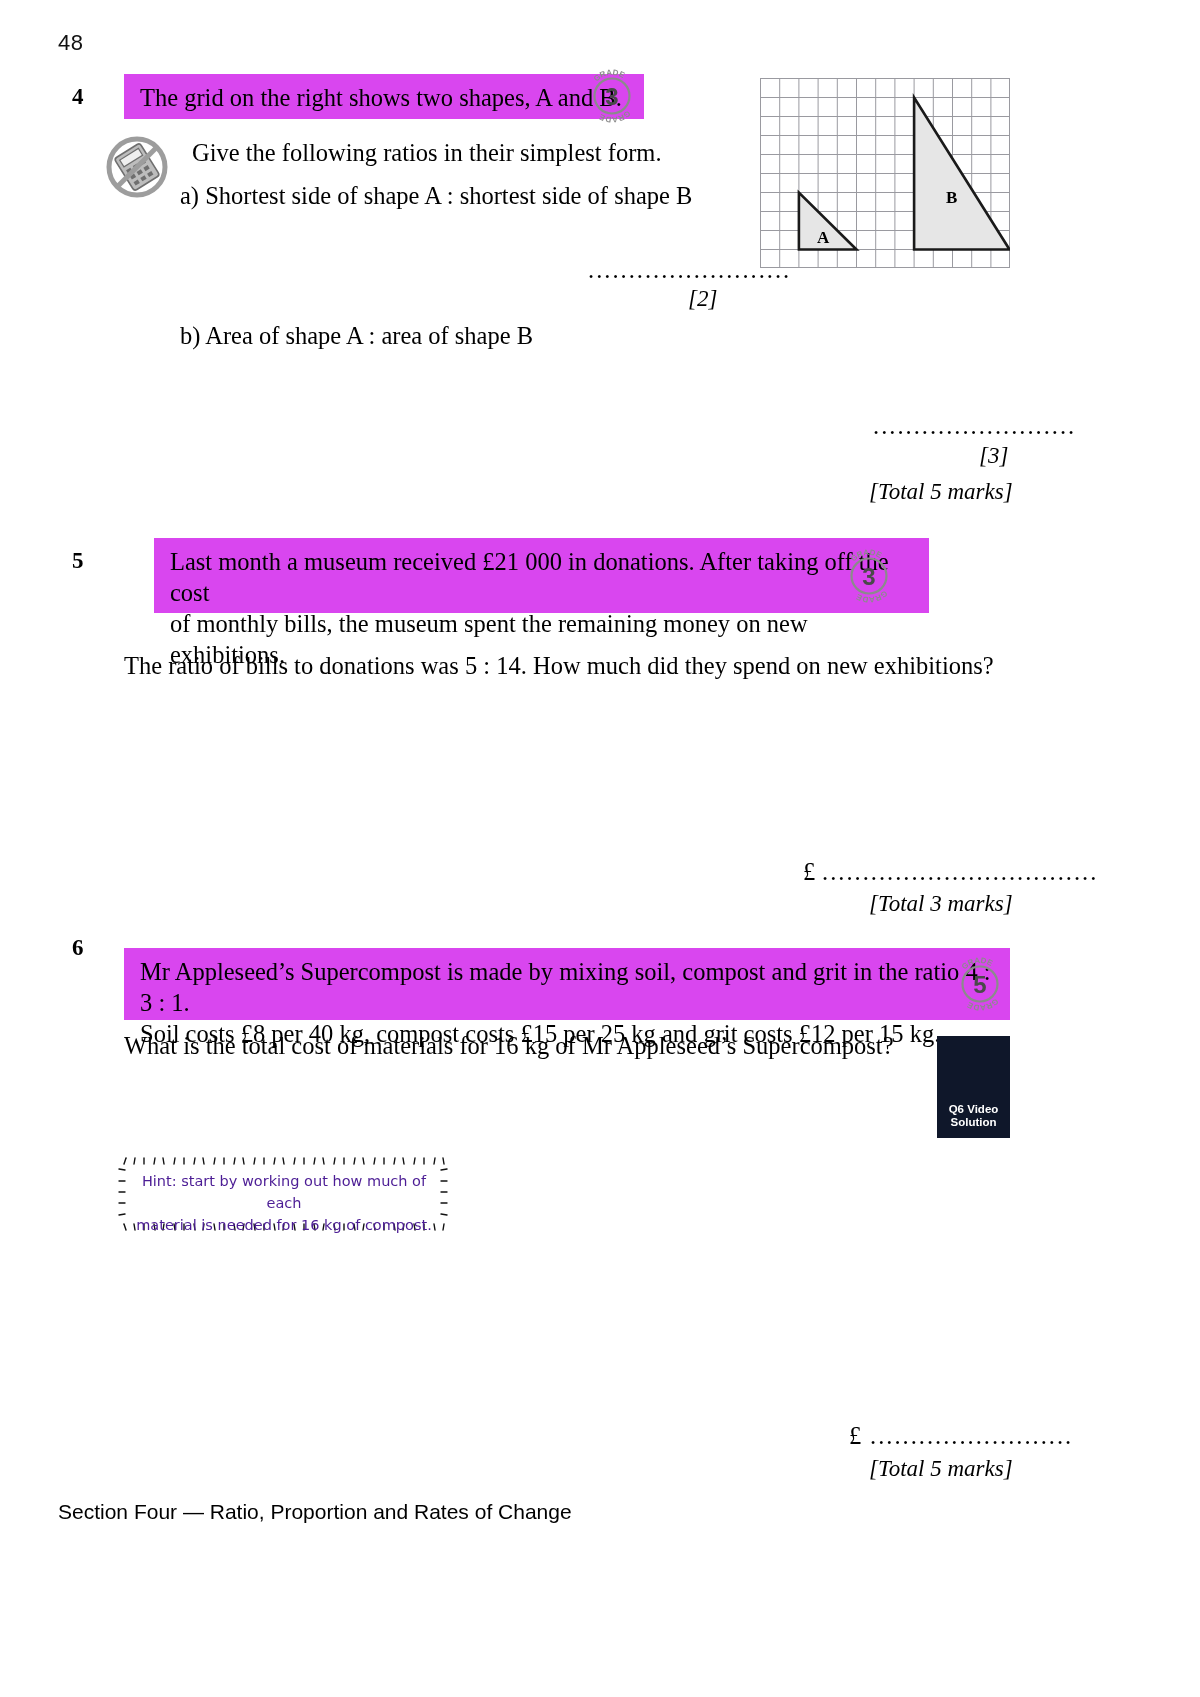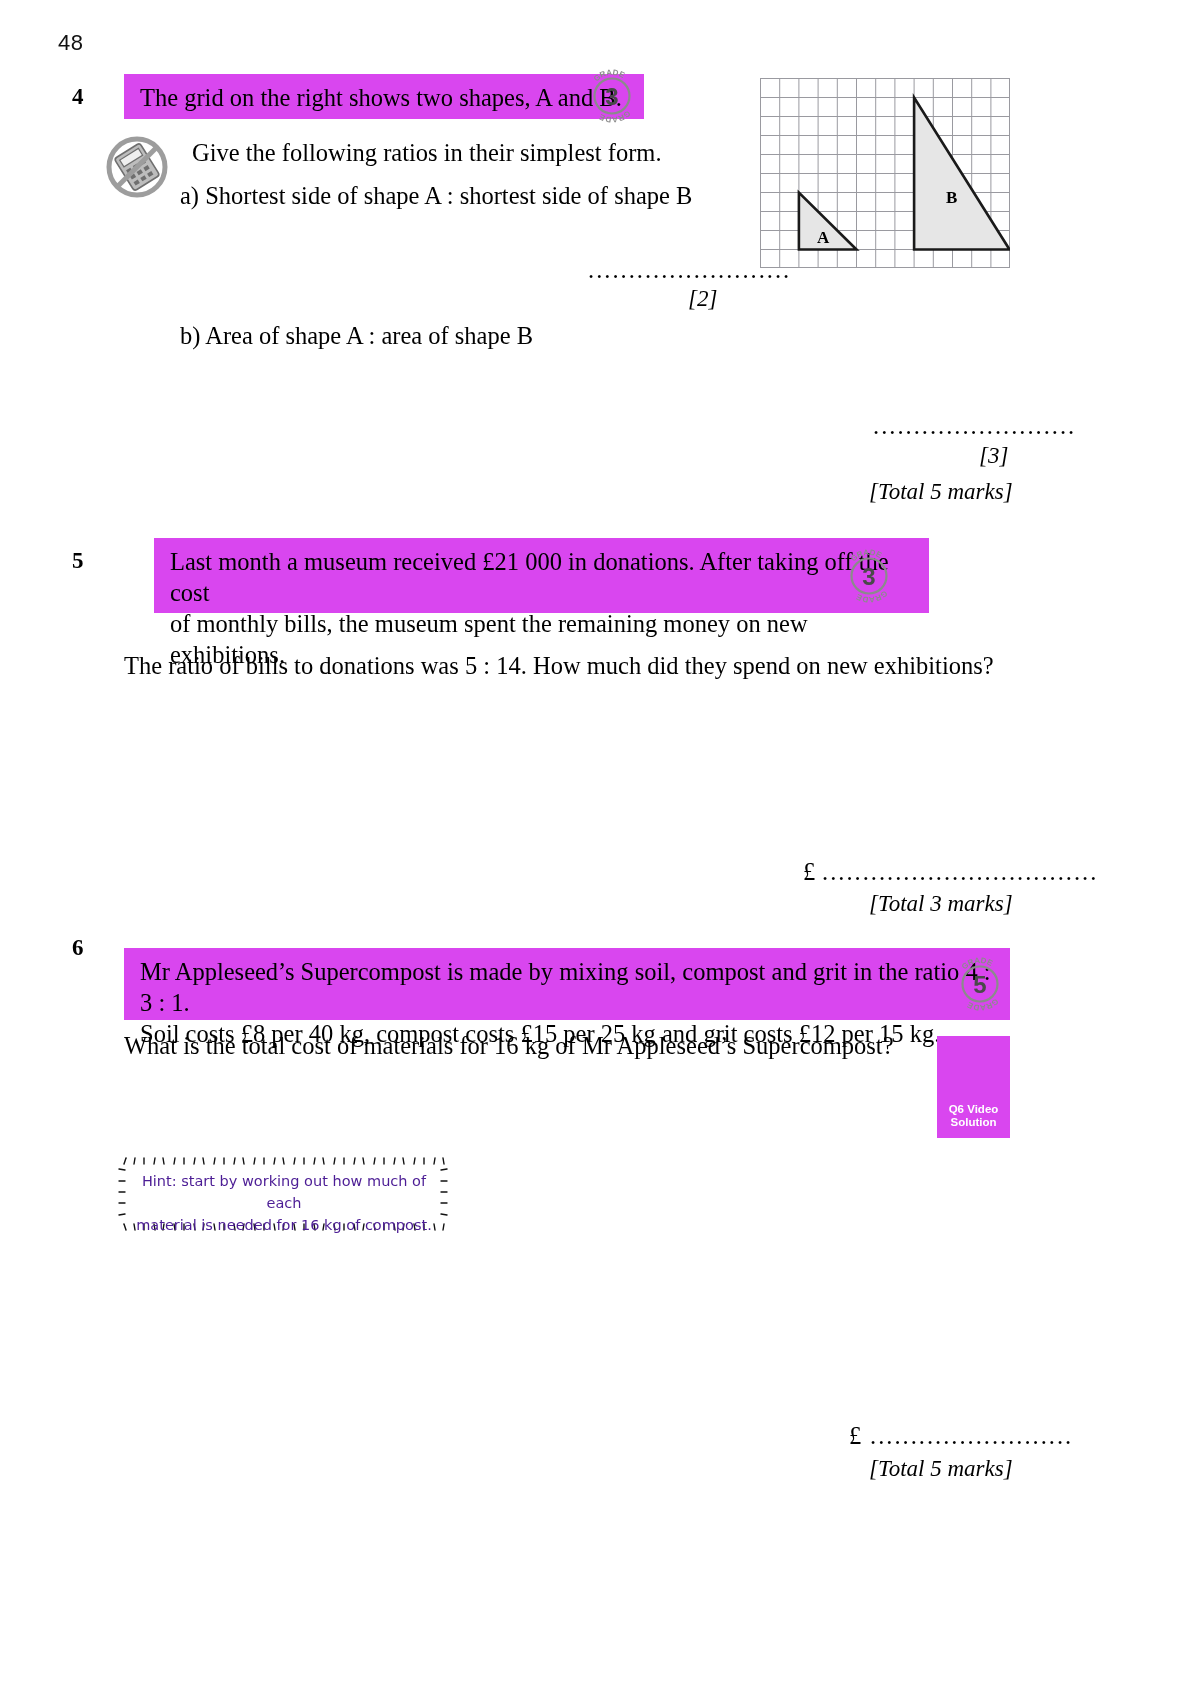--- a/index.html
+++ b/index.html
@@ -130,21 +130,21 @@
   }
   .hint svg { position: absolute; left: 0; top: 0; }
 
   
   .video-box {
     position: absolute;
     left: 937px;
     top: 1036px;
     width: 73px;
     height: 102px;
-    background: #d946ef;
+    background: #0f172a;
   }
   .video-box .vlabel {
     position: absolute;
     left: 0;
     right: 0;
     bottom: 9px;
     text-align: center;
     color: #ffffff;
     font-family: "Liberation Sans", sans-serif;
     font-weight: bold;
@@ -426,14 +426,15 @@
 
   <div class="video-box">
     <div class="vlabel">Q6 Video
 Solution</div>
   </div>
 
   <div class="pound" style="left:849px; top:1422px;">£</div>
   <div class="dots" style="left:870px; top:1422px;">.........................</div>
   <div class="marks" style="left:869px; top:1456px;">[Total 5 marks]</div>
 
+  <div class="footer">Section Four — Ratio, Proportion and Rates of Change</div>
 
 </div>
 
 </body></html>

